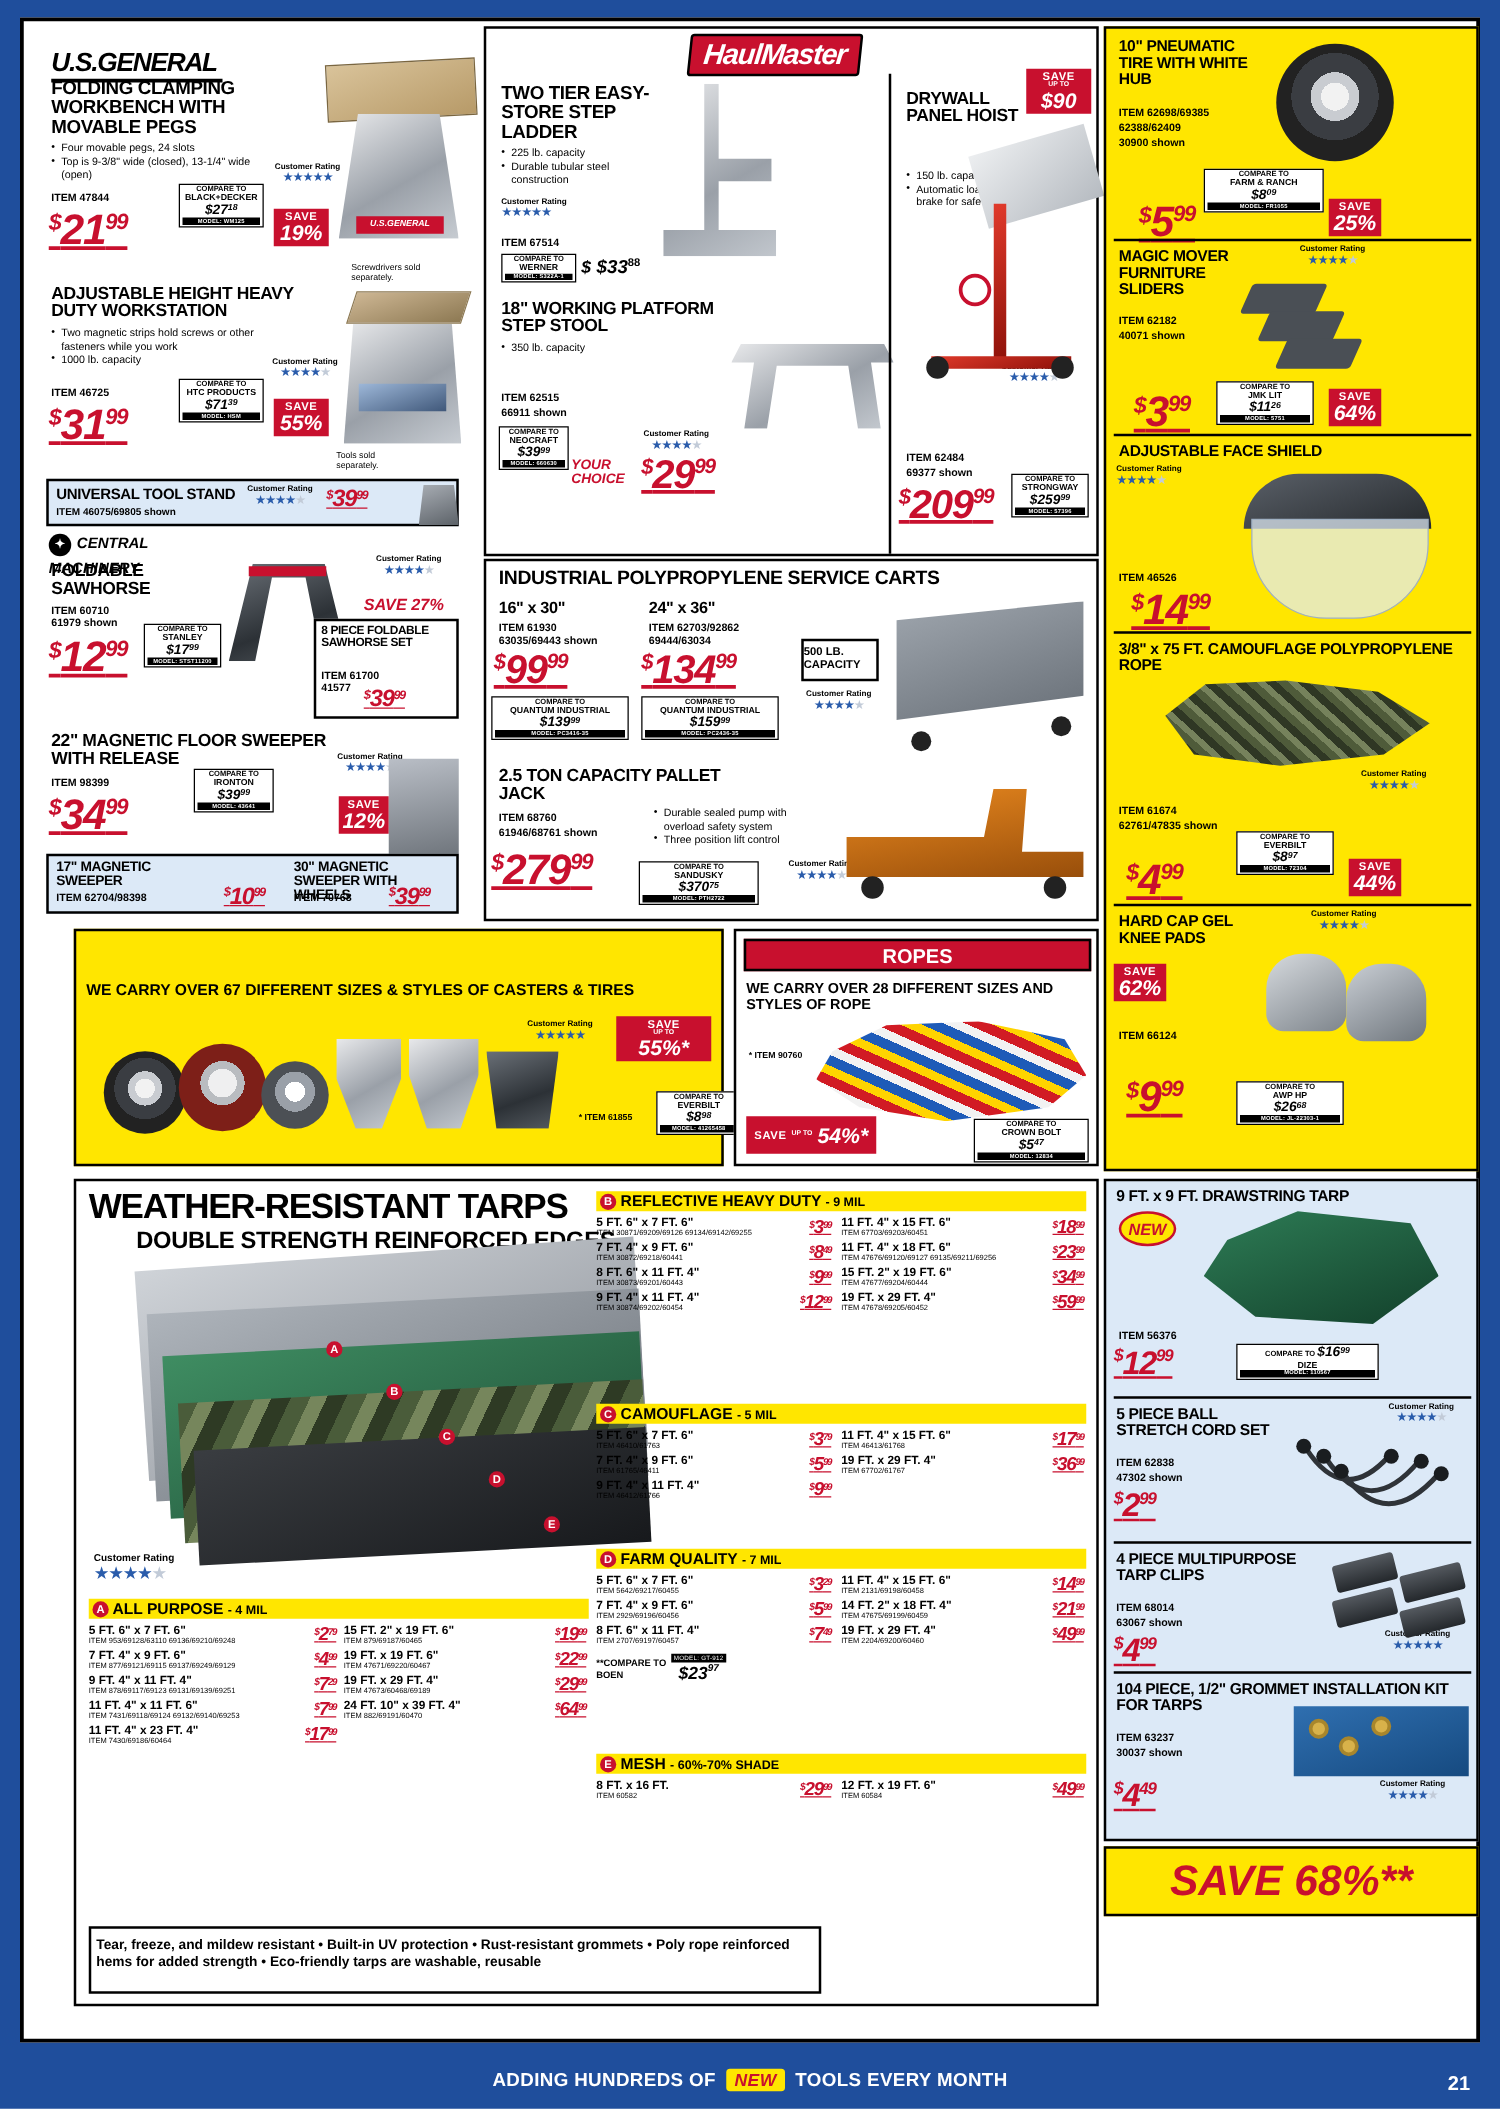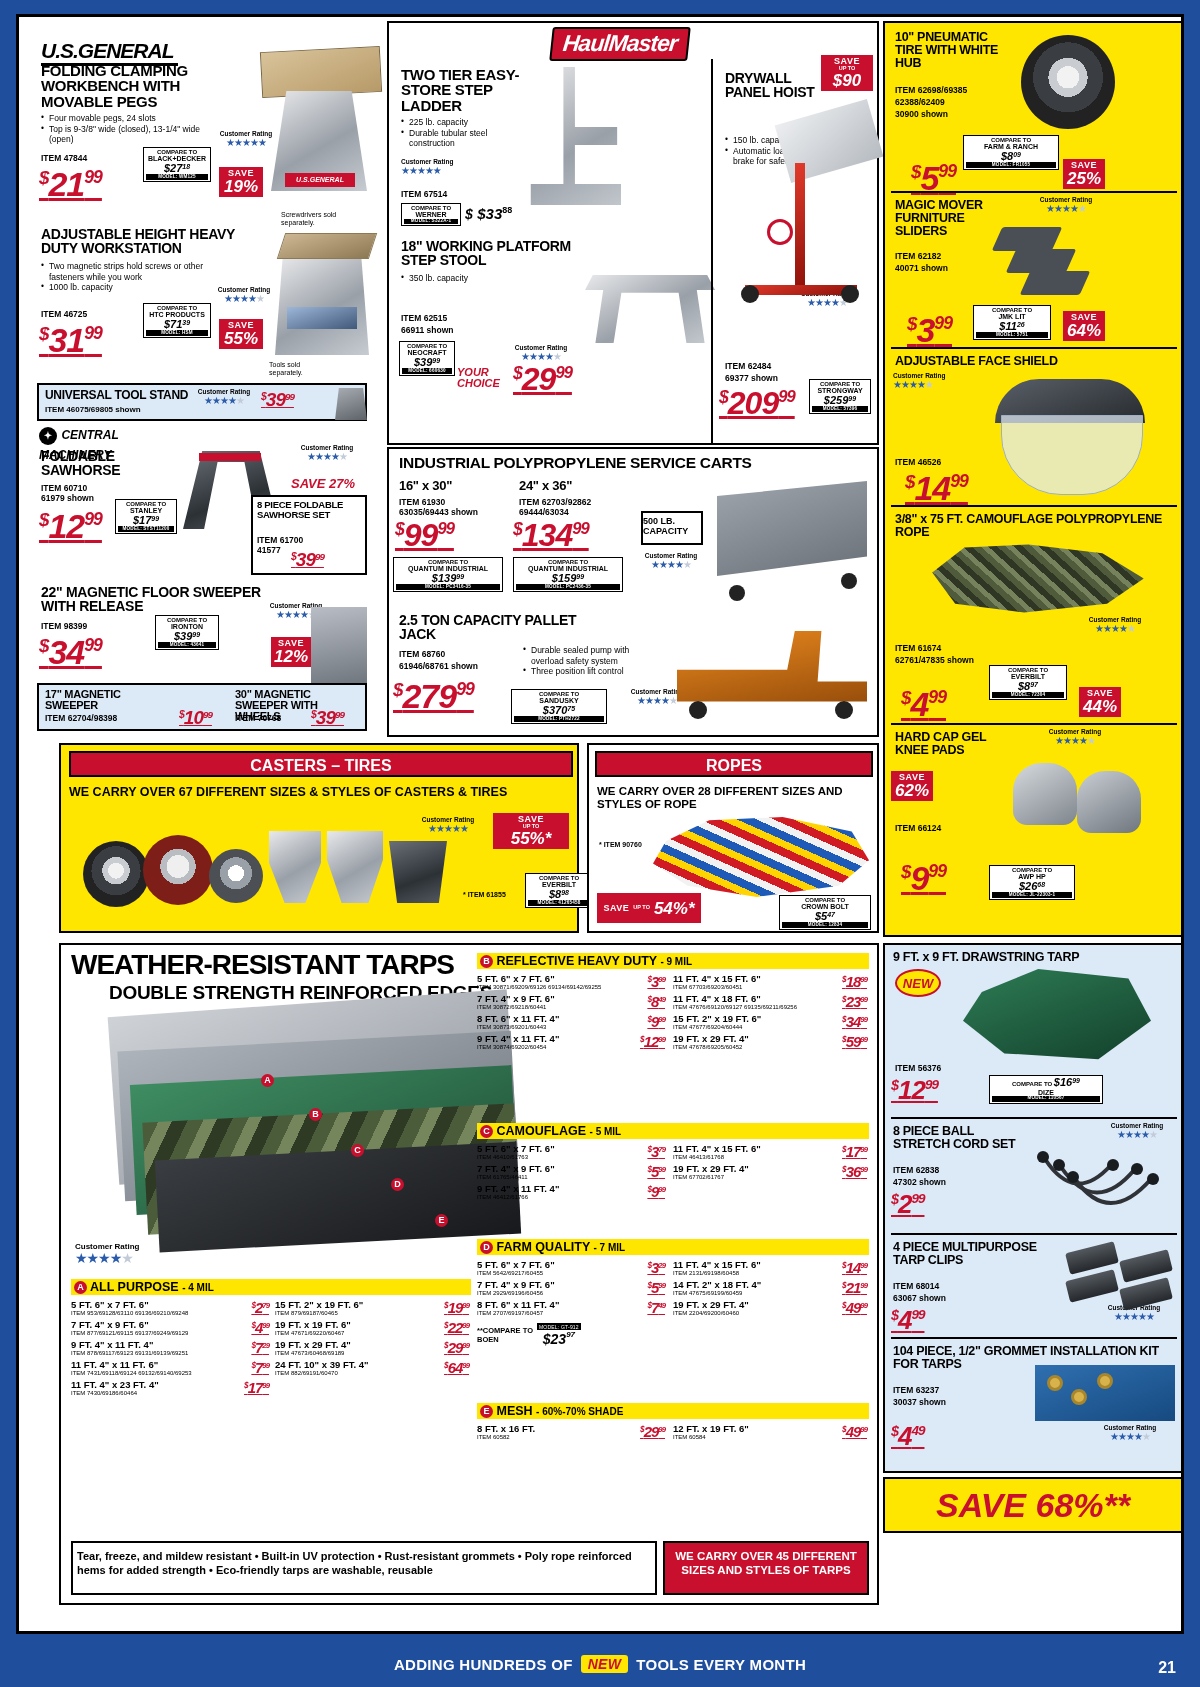--- a/index.html
+++ b/index.html
@@ -507,21 +507,20 @@
       <span>COMPARE TO</span>
       <b>AWP HP</b>
       <span class="cp"><span>$26</span><span style="font-size:7px;vertical-align:top">68</span></span>
       <span class="model">MODEL: JL-22303-1</span>
     </div>
     <div class="blk ph" style="left:128px; top:740px; width:64px; height:62px; background:linear-gradient(150deg,#d6dade,#7e858c); border-radius:28px 28px 14px 14px;"></div>
     <div class="blk ph" style="left:192px; top:748px; width:64px; height:62px; background:linear-gradient(150deg,#c9ced4,#6f767d); border-radius:28px 28px 14px 14px;"></div>
   </div>
 
   <div class="blk fr yellow" style="left:40px; top:726px; width:520px; height:190px;">
-    <div class="blk hdr-red" style="left:8px; top:6px; width:504px; height:26px; font-size:16px; line-height:26px; border:2px solid #000;">CASTERS – TIRES</div>
     <div class="blk ctr bold" style="left:8px; top:40px; width:504px; font-size:12.5px;">WE CARRY OVER 67 DIFFERENT SIZES &amp; STYLES OF CASTERS &amp; TIRES</div>
     <div class="blk crbox" style="left:344px; top:72px; width:86px;">
       <div class="crtxt">Customer Rating</div>
       <div class="stars">★★★★★</div>
     </div>
     <div class="blk save" style="left:432px; top:68px; width:76px;">
       <div class="s1">SAVE</div>
       <div class="s2">UP TO</div>
       <div class="s3">55%*</div>
     </div>
@@ -883,42 +882,41 @@
                   <div class="tsize">12 FT. x 19 FT. 6"</div>
                   <div class="titem">ITEM 60584</div>
                 </td>
           <td style="text-align:right;white-space:nowrap"><span class="price pxs"><span class="d">$</span><span>49</span><span class="c">99</span></span></td>
               </tr>
       </tbody>
           </table>
     </div>
 
     <div class="blk fr white ctr" style="left:10px; top:596px; width:586px; height:54px; padding:6px 4px; font-size:11px; font-weight:bold; line-height:1.3;">Tear, freeze, and mildew resistant • Built-in UV protection • Rust-resistant grommets • Poly rope reinforced hems for added strength • Eco-friendly tarps are washable, reusable</div>
-    <div class="blk hdr-red" style="left:602px; top:596px; width:206px; height:54px; font-size:11.5px; padding-top:6px; line-height:1.25; border:2px solid #000;">WE CARRY OVER 45 DIFFERENT SIZES AND STYLES OF TARPS</div>
   </div>
 
   <div class="blk fr lblue" style="left:864px; top:926px; width:300px; height:530px;">
 
     <div class="blk ttl" style="left:8px; top:6px; width:284px; font-size:12.5px;">9 FT. x 9 FT. DRAWSTRING TARP</div>
     <div class="blk" style="left:10px; top:24px; background:#ffe600; border:2px solid #c8102e; border-radius:50%; width:46px; height:28px; text-align:center; line-height:26px; font-weight:bold; font-style:italic; color:#c8102e; font-size:13px;">NEW</div>
     <div class="blk ph" style="left:78px; top:22px; width:188px; height:96px; background:linear-gradient(160deg,#2e7d56,#123f2a); clip-path:polygon(10% 26%,40% 2%,88% 12%,100% 56%,72% 96%,22% 90%,0 56%);"></div>
     <div class="blk sm bold" style="left:10px; top:118px;">ITEM 56376</div>
     <div class="blk" style="left:6px; top:130px;">
       <span class="price pmid"><span class="d">$</span><span>12</span><span class="c">99</span></span>
     </div>
     <div class="blk cmp" style="left:104px; top:130px; width:114px;">
       <span>COMPARE TO</span>
       <span class="cp"><span>$16</span><span style="font-size:7px;vertical-align:top">99</span></span>
       <b>DIZE</b>
       <span class="model">MODEL: 110567</span>
     </div>
 
     <div class="blk" style="left:6px; top:172px; width:286px; height:2px; background:#000;"></div>
 
-    <div class="blk ttl" style="left:8px; top:180px; width:140px; font-size:12.5px;">8 PIECE BALL STRETCH CORD SET</div>
+    <div class="blk ttl" style="left:8px; top:180px; width:140px; font-size:12.5px;">5 PIECE BALL STRETCH CORD SET</div>
     <div class="blk crbox" style="left:212px; top:178px; width:80px;">
       <div class="crtxt">Customer Rating</div>
       <div class="stars">★★★★<span style="color:#c2cbd8">★</span></div>
     </div>
     <div class="blk sm bold" style="left:8px; top:220px;">ITEM 62838</div>
     <div class="blk sm bold" style="left:8px; top:232px;">47302 shown</div>
     <div class="blk" style="left:6px; top:244px;">
       <span class="price pmid"><span class="d">$</span><span>2</span><span class="c">99</span></span>
     </div>
     <svg class="blk" style="left:150px; top:196px;" width="140" height="86">

